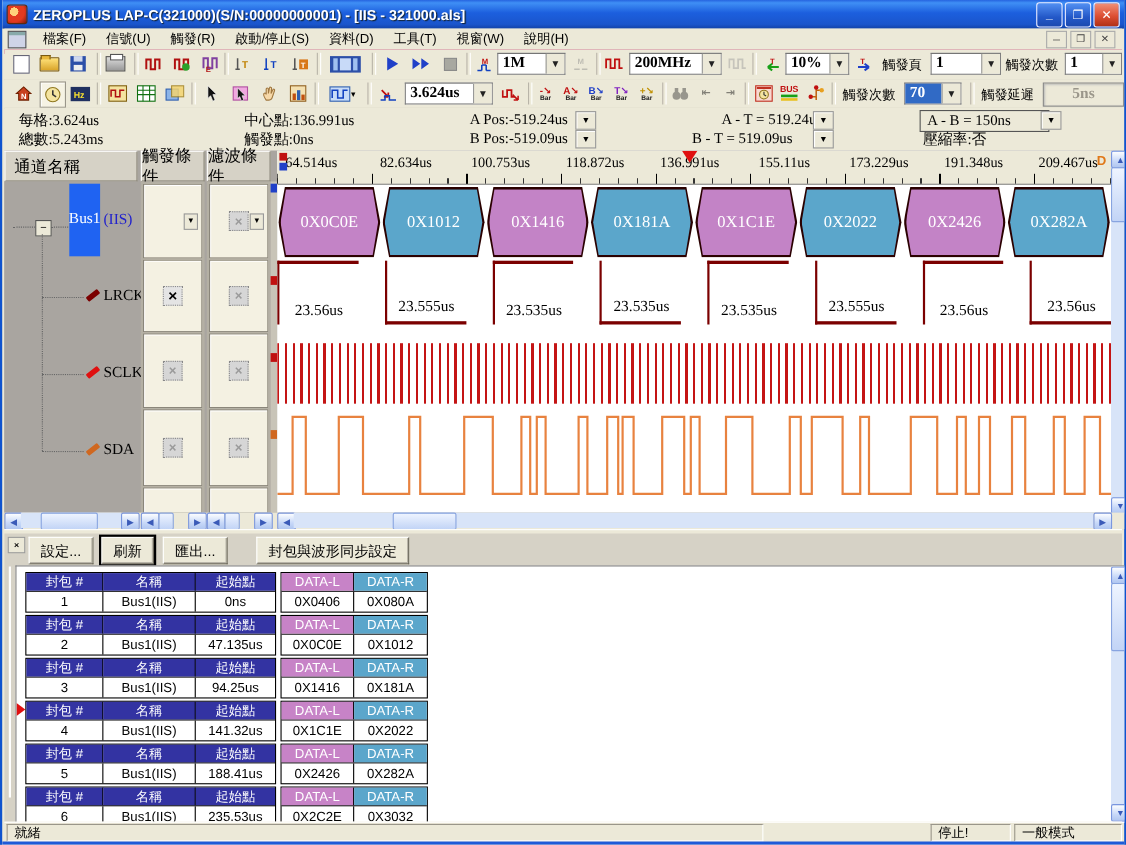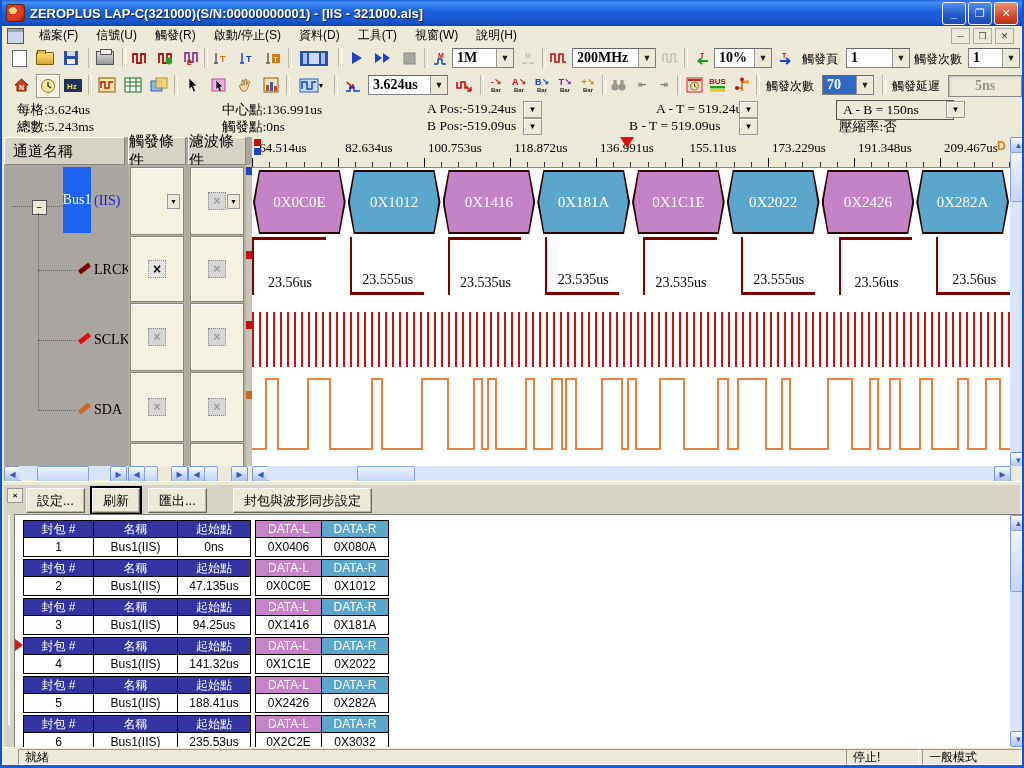--- a/index.html
+++ b/index.html
@@ -878,21 +878,21 @@
 
       <div class="pkt-vscroll">
         <div class="sb-btn" style="left:0;top:0">▲</div>
         <div class="sb-thumb" style="left:0;top:15px;width:15px;height:60px"></div>
         <div class="sb-btn" style="left:0;top:216px">▼</div>
       </div>
     </div>
   </div>
 
   <div class="statusbar">
-    <div class="spanel" style="left:14px;width:1004px">
+    <div class="spanel" style="left:2px;width:688px">
         <span>就緒</span>
       </div>
     <div class="spanel" style="left:842px;width:73px">
         <span>停止!</span>
       </div>
     <div class="spanel" style="left:918px;width:98px">
         <span>一般模式</span>
       </div>
   </div>
   <div class="taskstrip"></div>

